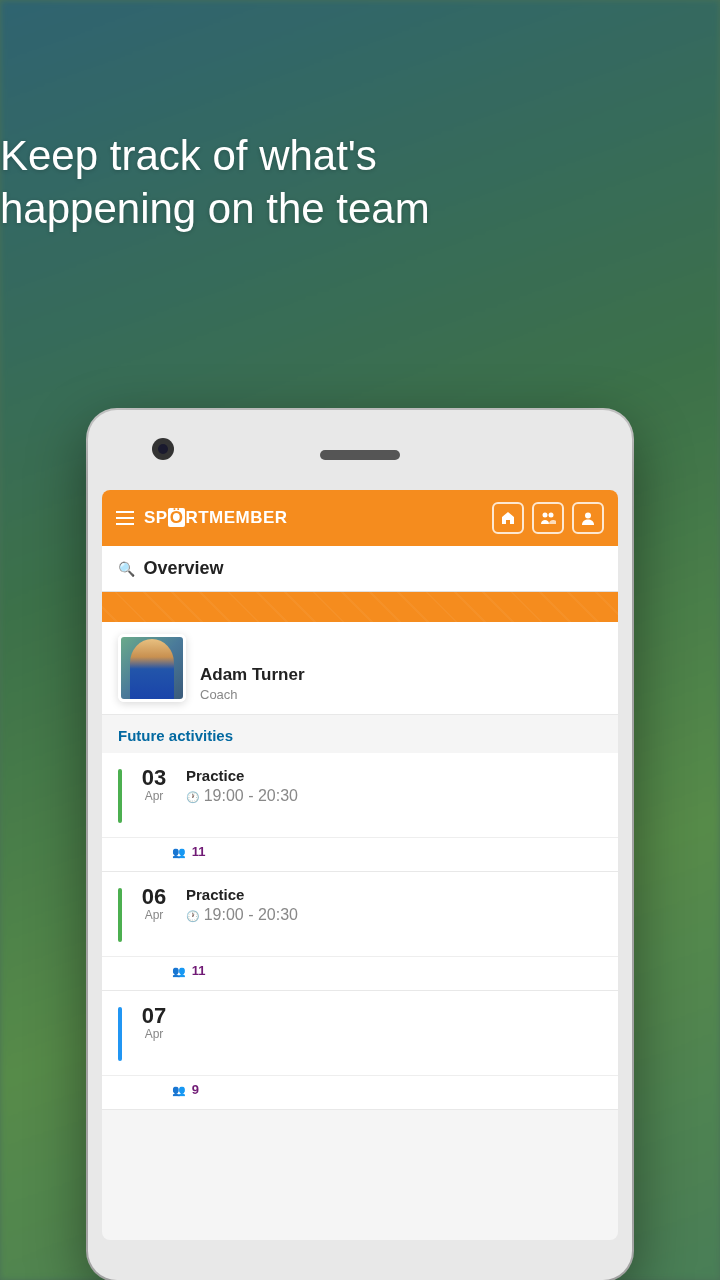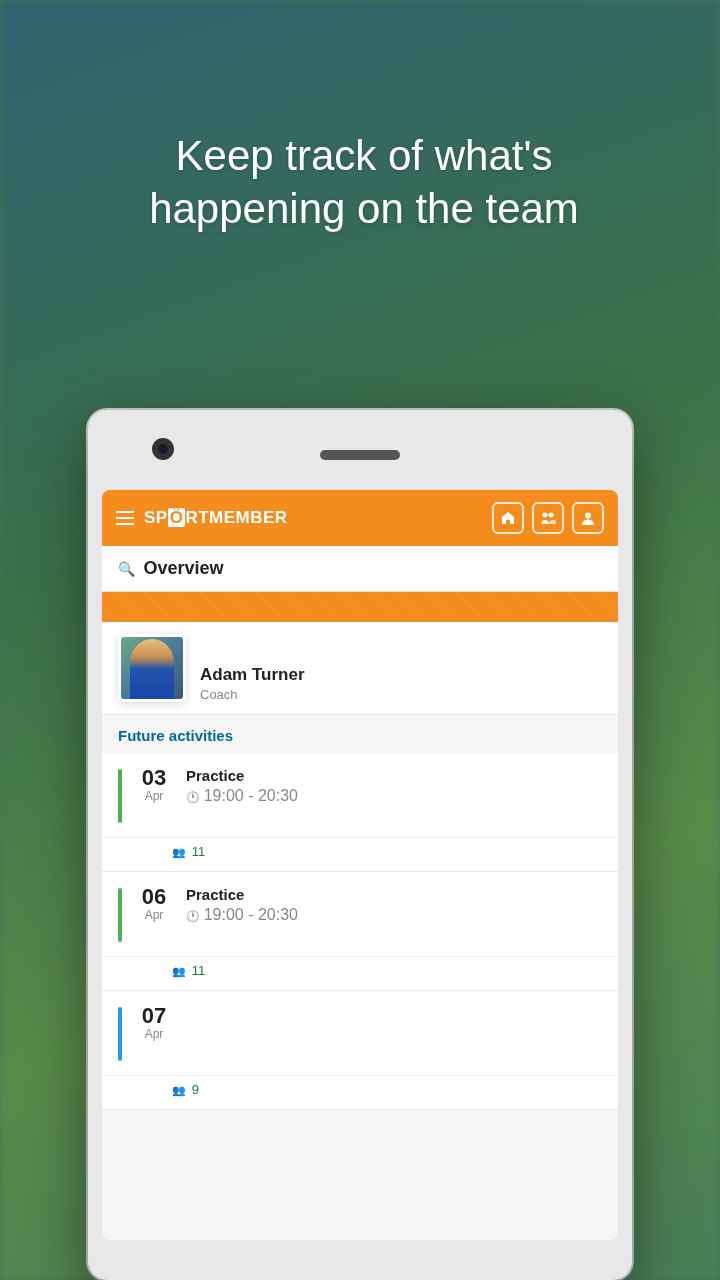--- a/index.html
+++ b/index.html
@@ -27,42 +27,41 @@
       top: 0; left: 0;
       width: 100%; height: 100%;
       background: rgba(0,0,0,0.18);
       z-index: 1;
     }
 
     .hero-text {
       position: absolute;
       top: 130px;
       left: 0; right: 0;
-      text-align: center;
+      text-align: left;
       color: #fff;
       z-index: 2;
-      padding-left: 8px;
     }
 
     .hero-text h1 {
       font-size: 42px;
       font-weight: 400;
       line-height: 1.25;
       text-shadow: 0 1px 4px rgba(0,0,0,0.2);
     }
 
     
     .phone-frame {
       position: absolute;
       top: 410px;
       left: 88px;
       width: 544px;
       height: 870px;
       background: #e8e8e8;
-      border-radius: 19px;
+      border-radius: 29px;
       box-shadow: 0 20px 60px rgba(0,0,0,0.45), 0 0 0 2px #d0d0d0;
       z-index: 3;
       overflow: hidden;
     }
 
     
     .phone-camera {
       position: absolute;
       top: 28px;
       left: 64px;
@@ -360,21 +359,22 @@
       margin-top: -1px;
     }
 
     .attendees-icon {
       color: #aaa;
       font-size: 13px;
     }
 
     .attendees-count {
       font-size: 13px;
-      color: #15803d;
+      color: #701a75;
+      font-weight: bold;
     }
 
     .clock-icon::before { content: "🕐"; font-size: 11px; }
     .pin-icon::before { content: "📍"; font-size: 11px; }
     .people-icon::before { content: "👥"; font-size: 11px; }
   </style>
 </head>
 <body>
 
 <div class="bg-photo"></div>

